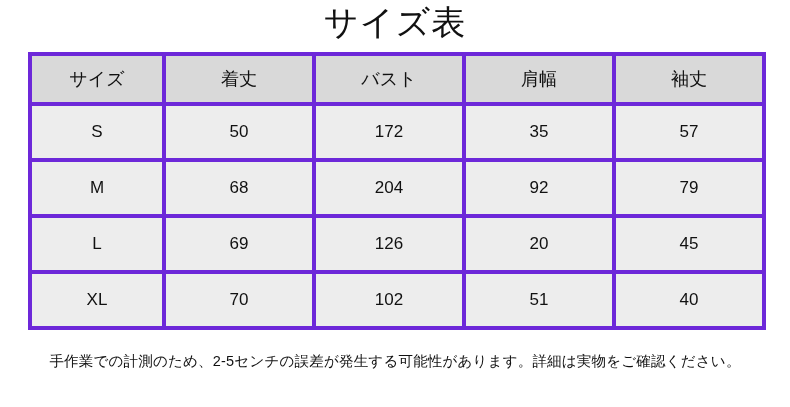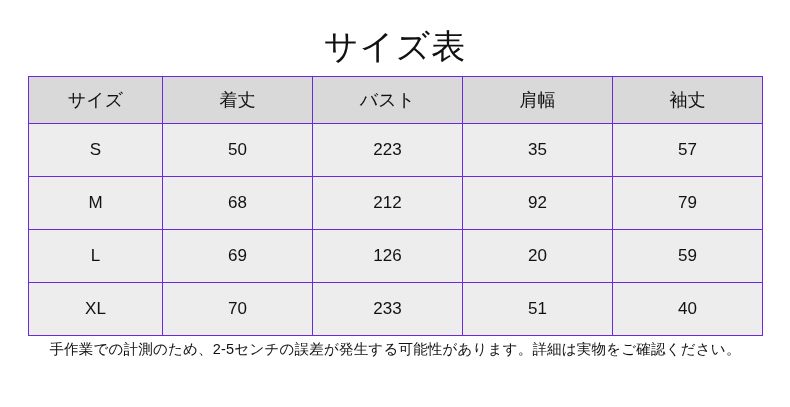--- a/index.html
+++ b/index.html
@@ -20,35 +20,35 @@
     height: 407px;
     box-sizing: border-box;
   }
   .title {
     text-align: center;
     font-size: 34px;
     font-weight: 400;
     letter-spacing: 1px;
     color: #111111;
     margin: 0;
-    padding-top: 24px;
+    padding-top: 0;
     height: 46px;
     line-height: 44px;
   }
   .table-wrap {
     margin: 6px 28px 0 28px;
   }
   table.size-table {
     width: 734px;
     border-collapse: collapse;
     table-layout: fixed;
   }
   table.size-table th,
   table.size-table td {
-    border: 1px solid #6d28d9;
+    border: 4px solid #6d28d9;
     text-align: center;
     font-weight: 400;
     font-size: 17px;
     color: #111111;
   }
   table.size-table thead th {
     background: #d9d9d9;
     height: 44px;
     font-size: 18px;
   }
@@ -56,21 +56,21 @@
     background: #ededed;
     height: 50px;
     font-size: 17px;
   }
   table.size-table col.c0 { width: 134px; }
   table.size-table col.c1 { width: 150px; }
   table.size-table col.c2 { width: 150px; }
   table.size-table col.c3 { width: 150px; }
   table.size-table col.c4 { width: 150px; }
   .note {
-    margin-top: 4px;
+    margin-top: 22px;
     text-align: center;
     font-size: 14.5px;
     color: #111111;
     letter-spacing: 0.2px;
   }
 </style>
 </head>
 <body>
 
 <div class="page">
@@ -92,42 +92,42 @@
           <th>着丈</th>
           <th>バスト</th>
           <th>肩幅</th>
           <th>袖丈</th>
         </tr>
       </thead>
       <tbody>
         <tr>
           <td>S</td>
           <td>50</td>
-          <td>223</td>
+          <td>172</td>
           <td>35</td>
           <td>57</td>
         </tr>
         <tr>
           <td>M</td>
           <td>68</td>
-          <td>212</td>
+          <td>204</td>
           <td>92</td>
           <td>79</td>
         </tr>
         <tr>
           <td>L</td>
           <td>69</td>
           <td>126</td>
           <td>20</td>
-          <td>59</td>
+          <td>45</td>
         </tr>
         <tr>
           <td>XL</td>
           <td>70</td>
-          <td>233</td>
+          <td>102</td>
           <td>51</td>
           <td>40</td>
         </tr>
       </tbody>
     </table>
   </div>
 
   <div class="note">手作業での計測のため、2-5センチの誤差が発生する可能性があります。詳細は実物をご確認ください。</div>
 
 </div>

